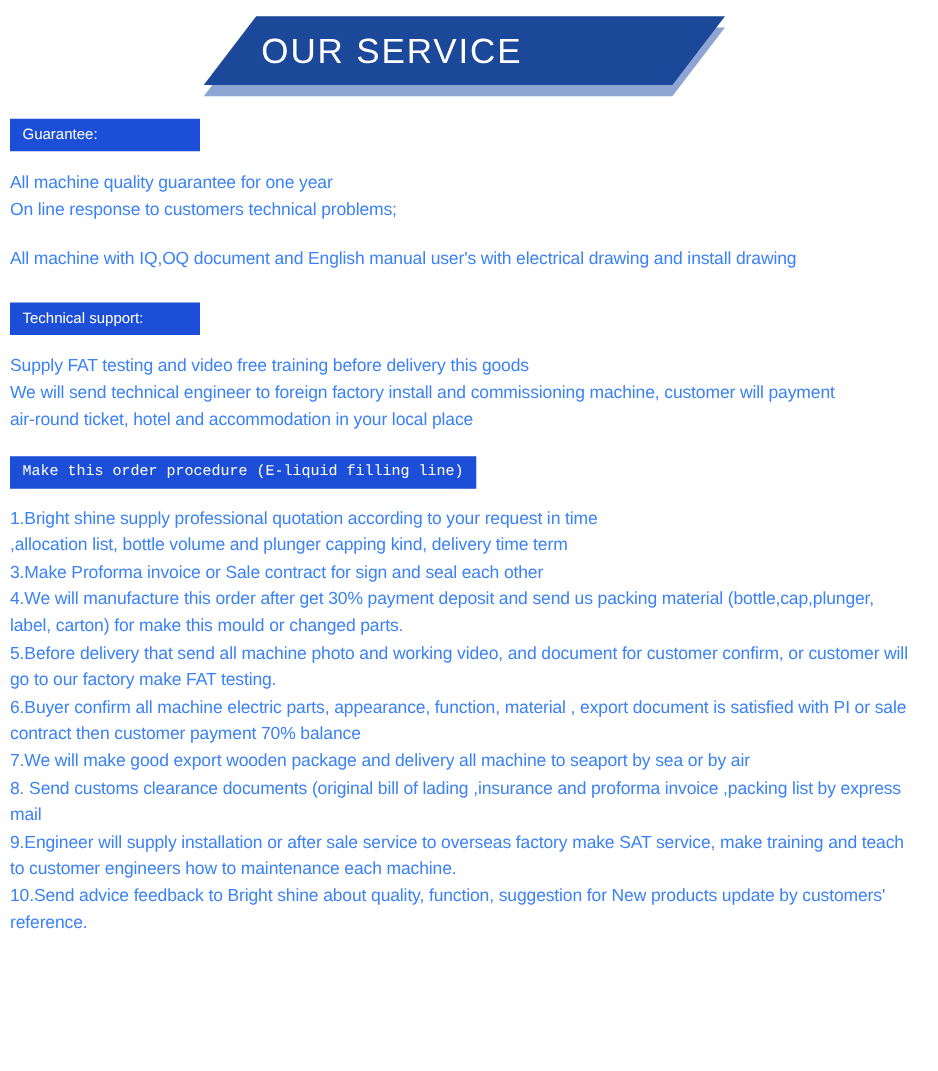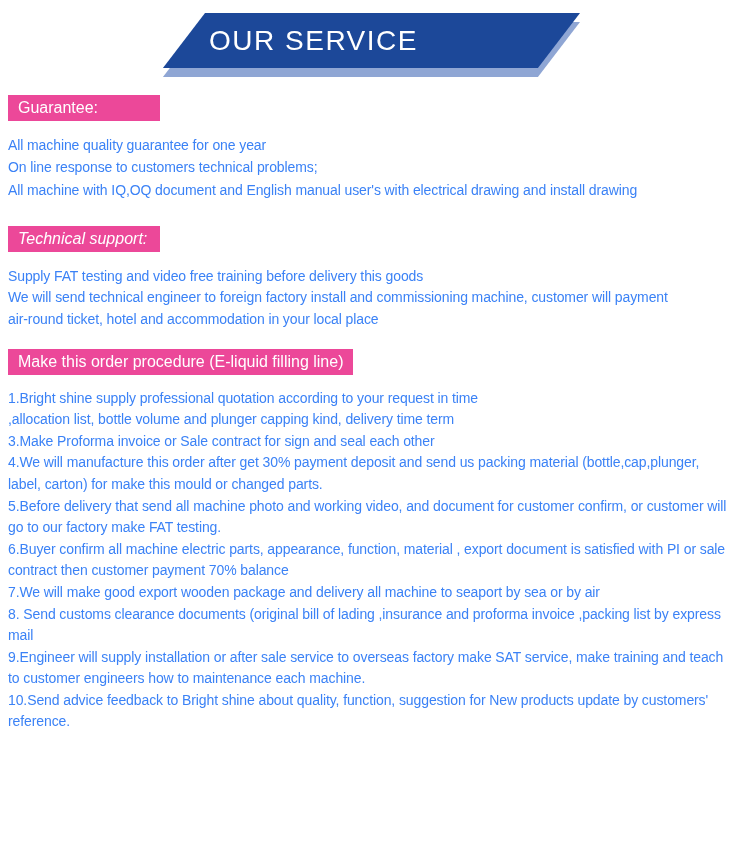--- a/index.html
+++ b/index.html
@@ -47,42 +47,42 @@
   }
 
   
   .content {
     padding-left: 8px;
     padding-right: 4px;
   }
   .sec-header {
     display: inline-block;
     min-width: 132px;
-    background: #ec4899;
+    background: #1d4ed8;
     color: #ffffff;
-    font-size: 16px;
+    font-size: 12px;
     line-height: 17px;
     padding: 4px 10px 5px 10px;
     white-space: nowrap;
   }
   .sec-body {
     color: #3b82f6;
     font-size: 14px;
     line-height: 21.6px;
     letter-spacing: -0.1px;
   }
   .sec-body .text-line { white-space: nowrap; }
 
   .mt-h1 { margin-top: 5px; }
   .mt-b1 { margin-top: 14px; }
   .mt-h2 { margin-top: 23px; }
-  .mt-b2 { margin-top: 2px; }
-  .mt-h3 { margin-top: 24px; font-style: italic; }
+  .mt-b2 { margin-top: 18px; }
+  .mt-h3 { margin-top: 24px; }
   .mt-b3 { margin-top: 14px; }
-  .mt-h4 { margin-top: 18px; }
+  .mt-h4 { margin-top: 18px; font-family: Liberation Mono, monospace; }
   .mt-b4 { margin-top: 13px; }
 </style>
 </head>
 <body>
 
 <div class="banner-wrap">
   <div class="banner-shadow"></div>
   <div class="banner-main"></div>
   <div class="banner-title">OUR SERVICE</div>
 </div>

